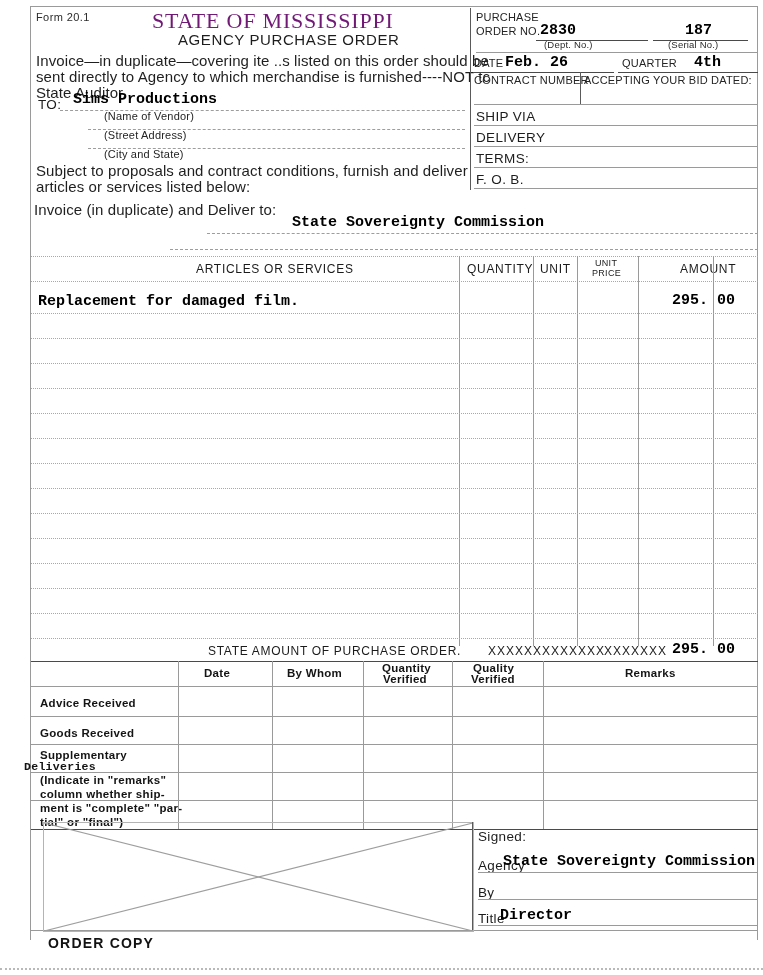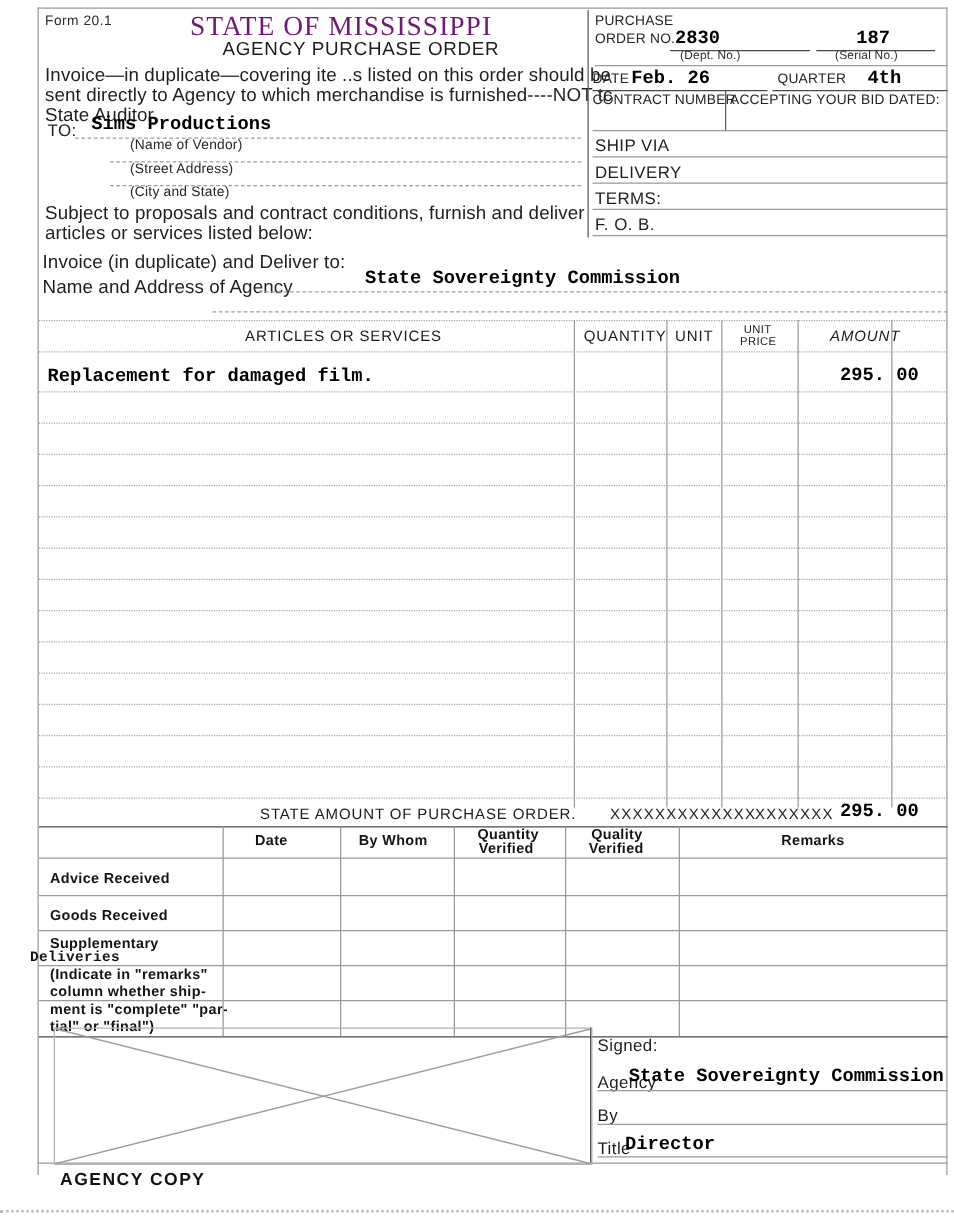--- a/index.html
+++ b/index.html
@@ -127,34 +127,33 @@
   <div class="t small" style="left:104px;top:130px;">(Street Address)</div>
 
   <div class="t typed sm" style="left:100px;top:137px;"></div>
   <div class="hl dash" style="left:88px;top:148px;width:377px;"></div>
   <div class="t small" style="left:104px;top:149px;">(City and State)</div>
 
   <div class="t body" style="left:36px;top:163px;">Subject to proposals and contract conditions, furnish and deliver</div>
   <div class="t body" style="left:36px;top:179px;">articles or services listed below:</div>
 
   <div class="t body" style="left:34px;top:202px;">Invoice (in duplicate) and Deliver to:</div>
-  <div class="t body" style="left:34px;top:222px;">Name and Address of Agency</div>
   <div class="t typed big" style="left:292px;top:215px;">State Sovereignty Commission</div>
   <div class="hl dash" style="left:207px;top:233px;width:551px;"></div>
   <div class="hl dash" style="left:170px;top:249px;width:588px;"></div>
 
   <div class="hl dot" style="left:31px;top:256px;width:727px;"></div>
   <div class="hl dot" style="left:31px;top:281px;width:727px;"></div>
 
   <div class="t colhead" style="left:196px;top:263px;">ARTICLES OR SERVICES</div>
   <div class="t colhead" style="left:467px;top:263px;">QUANTITY</div>
   <div class="t colhead" style="left:540px;top:263px;">UNIT</div>
   <div class="t colhead sm" style="left:595px;top:259px;">UNIT</div>
   <div class="t colhead sm" style="left:592px;top:269px;">PRICE</div>
-  <div class="t colhead" style="left:664px;top:263px;font-style:italic;">AMOUNT</div>
+  <div class="t colhead" style="left:680px;top:263px;">AMOUNT</div>
 
   <div class="vl faint" style="left:459px;top:256px;height:390px;"></div>
   <div class="vl faint" style="left:533px;top:256px;height:390px;"></div>
   <div class="vl faint" style="left:577px;top:256px;height:390px;"></div>
   <div class="vl faint" style="left:638px;top:256px;height:390px;"></div>
   <div class="vl faint" style="left:713px;top:256px;height:390px;"></div>
 
   <div class="t typed big" style="left:38px;top:294px;">Replacement for damaged film.</div>
   <div class="t typed sm" style="left:470px;top:296px;"></div>
   <div class="t typed sm" style="left:540px;top:296px;"></div>
@@ -235,15 +234,15 @@
   <div class="hl faint" style="left:478px;top:872px;width:280px;"></div>
 
   <div class="t label" style="left:478px;top:886px;">By</div>
   <div class="t typed sm" style="left:503px;top:886px;"></div>
   <div class="hl faint" style="left:478px;top:899px;width:280px;"></div>
 
   <div class="t label" style="left:478px;top:912px;">Title</div>
   <div class="t typed big" style="left:500px;top:908px;">Director</div>
   <div class="hl faint" style="left:478px;top:925px;width:280px;"></div>
 
-  <div class="t" style="left:48px;top:936px;font-size:14px;font-weight:bold;letter-spacing:1.2px;color:#121212;">AGENCY COPY</div>
+  <div class="t" style="left:48px;top:936px;font-size:14px;font-weight:bold;letter-spacing:1.2px;color:#121212;">ORDER COPY</div>
 
 </div>
 
 </body></html>

